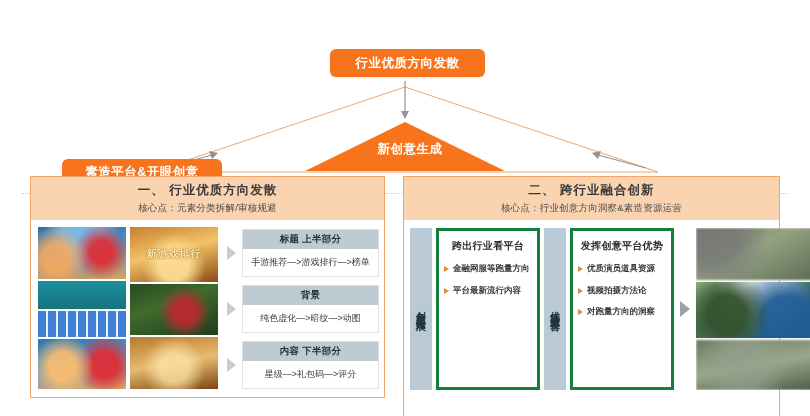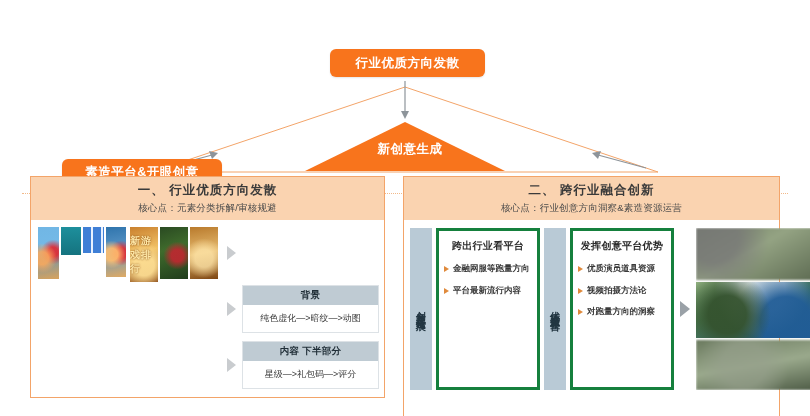--- a/index.html
+++ b/index.html
@@ -54,21 +54,21 @@
     display:flex;flex-direction:column;align-items:center;justify-content:center;
     gap:3px;
     text-align:right;
   }
   .panel-title{font-size:12.5px;font-weight:bold;color:#3a3a3a;letter-spacing:1px;}
   .panel-sub{font-size:9.5px;color:#4a4a4a;letter-spacing:.2px;}
   .panel-body{position:relative;padding:0;height:178px;}
 
   
   .shots{position:absolute;left:7px;top:7px;display:flex;gap:4px;}
-  .shot-col{width:88px;height:162px;display:flex;gap:2px;overflow:hidden;}
+  .shot-col{width:88px;height:162px;display:flex;flex-direction:column;gap:2px;overflow:hidden;}
   .shot{width:88px;overflow:hidden;position:relative;}
   .sA{height:52px;background:
       radial-gradient(circle at 20% 60%, rgba(255,170,90,.85) 0 18%, rgba(0,0,0,0) 42%),
       radial-gradient(circle at 72% 48%, rgba(226,40,48,.9) 0 16%, rgba(0,0,0,0) 40%),
       radial-gradient(circle at 50% 12%, rgba(120,190,235,.9) 0 30%, rgba(0,0,0,0) 60%),
       linear-gradient(170deg,#2d6fa8 0%,#4b8fc4 40%,#d9a35c 100%);}
   .sB{height:28px;background:linear-gradient(180deg,#1d8f9c,#15737f);}
   .sC{height:26px;background:
       repeating-linear-gradient(90deg,#3f7fd6 0 8px,#e8f1ff 8px 10px),
       #3f7fd6;}
@@ -203,20 +203,24 @@
             <span>新游戏排行</span>
           </div>
           <div class="shot sF"></div>
           <div class="shot sG"></div>
         </div>
       </div>
 
       <div class="flow">
         <div class="flow-row">
           <div class="arrow-tri"></div>
+          <div class="flow-card">
+            <div class="flow-card-head">标题 上半部分</div>
+            <div class="flow-card-body">手游推荐—&gt;游戏排行—&gt;榜单</div>
+          </div>
         </div>
         <div class="flow-row">
           <div class="arrow-tri"></div>
           <div class="flow-card">
             <div class="flow-card-head">背景</div>
             <div class="flow-card-body">纯色虚化—&gt;暗纹—&gt;动图</div>
           </div>
         </div>
         <div class="flow-row">
           <div class="arrow-tri"></div>

